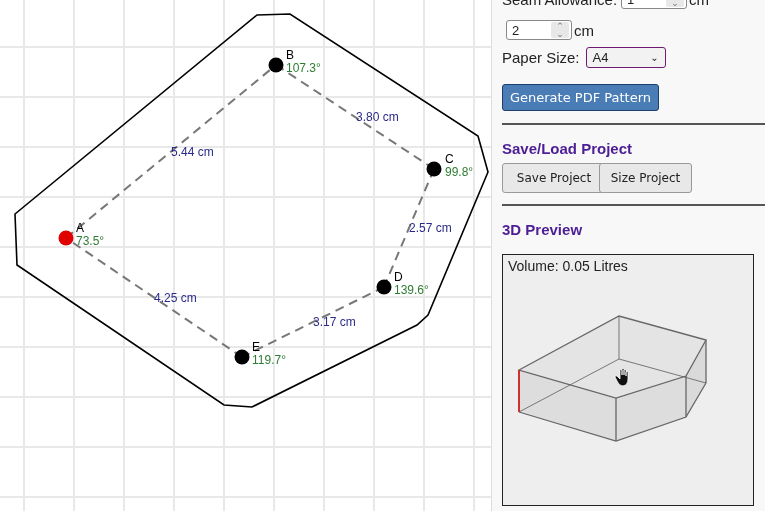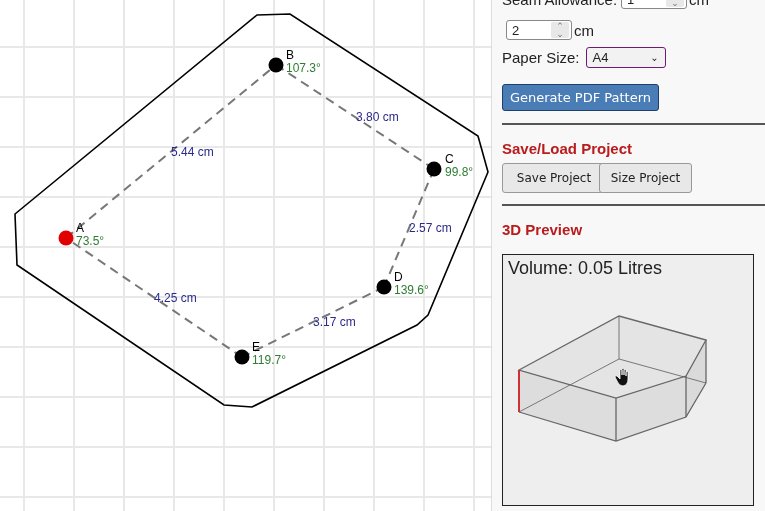--- a/index.html
+++ b/index.html
@@ -11,24 +11,24 @@
     .lbl-pt { font-family:"Liberation Sans", sans-serif; font-size:12px; fill:#000; }
     #panel { position:absolute; left:491px; top:0; width:274px; height:511px; background:#f8f8f8; border-left:1px solid #ddd; box-sizing:border-box; }
     .row { position:absolute; left:10px; font-size:15px; color:#222; display:flex; align-items:center; }
     .num-input { display:inline-flex; align-items:center; width:66px; height:20px; border:1px solid #888; border-radius:3px; background:#fff; margin-left:4px; box-sizing:border-box; font-size:13px; padding-left:5px; position:relative; }
     .num-input .val { flex:1; }
     .spin { width:18px; height:16px; background:#e8e8e8; border-radius:2px; margin-right:2px; font-size:9px; color:#777; display:flex; align-items:center; justify-content:center; line-height:8px; flex-direction:column; }
     .unit { margin-left:2px; }
     .select { display:inline-flex; align-items:center; justify-content:space-between; width:80px; height:21px; border:1px solid #701a75; border-radius:3px; background:#f2f2f2; margin-left:6px; box-sizing:border-box; font-size:13px; padding:8px 6px; }
     .btn-primary { position:absolute; left:10px; top:84px; width:157px; height:27px; background:#4a7cb5; border:1px solid #1e3f6b; border-radius:3px; color:#fff; font-size:13px; font-family:"DejaVu Sans", sans-serif; display:flex; align-items:center; justify-content:center; box-sizing:border-box; }
     .hr { position:absolute; left:10px; right:0; height:2px; background:#555; }
-    .h3 { position:absolute; left:10px; font-size:15px; font-weight:bold; color:#b91c1c; }
+    .h3 { position:absolute; left:10px; font-size:15px; font-weight:bold; color:#4c1d95; }
     .btn { position:absolute; top:163px; height:30px; border:1px solid #999; border-radius:3px; background:#e8e8e8; font-family:"DejaVu Sans", sans-serif; font-size:12px; color:#222; display:flex; align-items:center; justify-content:center; box-sizing:border-box; }
     #preview { position:absolute; left:10px; top:254px; width:252px; height:252px; border:1px solid #222; background:#eee; box-sizing:border-box; overflow:hidden; }
-    #preview .vol { position:absolute; left:5px; top:3px; font-size:18px; color:#222; }
+    #preview .vol { position:absolute; left:5px; top:3px; font-size:14px; color:#222; }
     #preview svg { position:absolute; left:0; top:0; }
   </style>
 </head>
 <body>
 
 <div id="canvas-area">
   <svg width="491" height="511">
     <g stroke="#e8e8e8" stroke-width="2">
       <line x1="24" y1="0" x2="24" y2="511"></line>
         <line x1="74" y1="0" x2="74" y2="511"></line>

